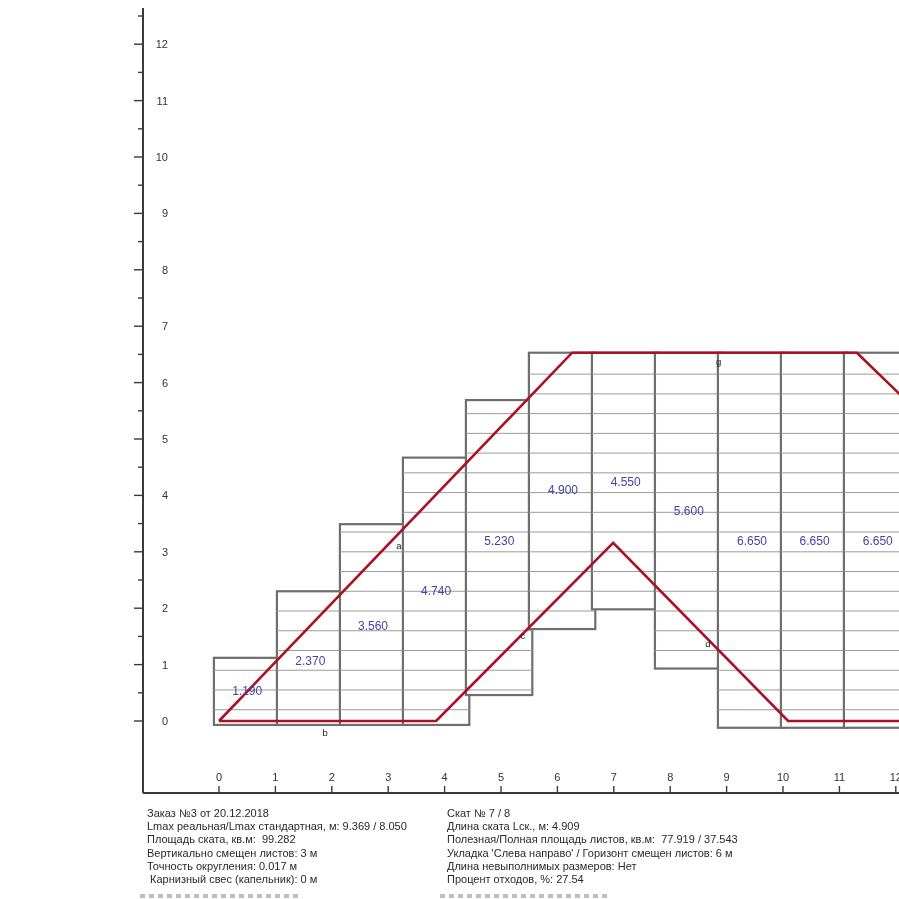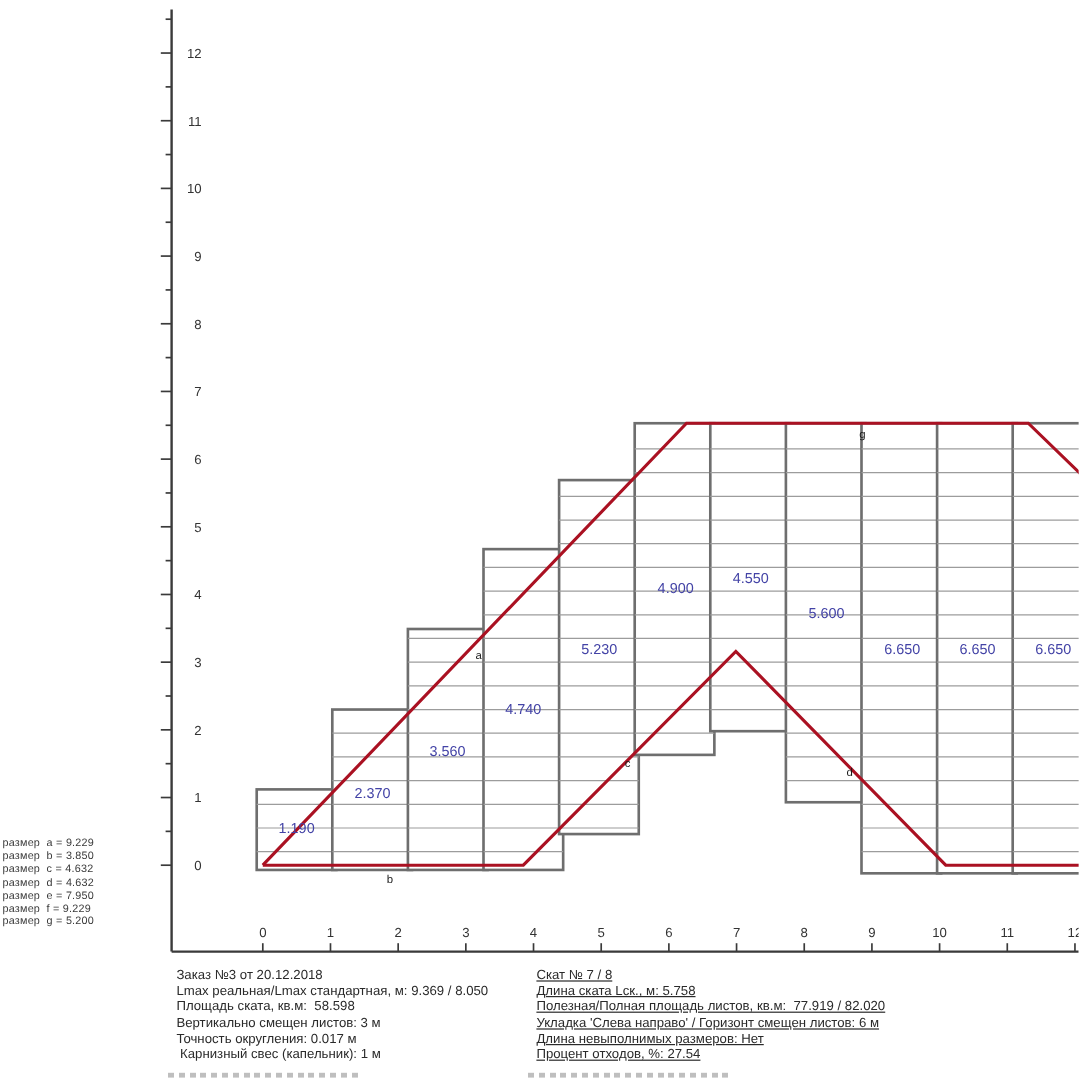--- a/index.html
+++ b/index.html
@@ -4,21 +4,21 @@
 <style>
   html,body{margin:0;padding:0;background:#fff;}
   .canvas{position:relative;width:899px;height:899px;background:#ffffff;overflow:hidden;
           font-family:"Liberation Sans",sans-serif;}
   svg{position:absolute;left:0;top:0;}
   svg text{font-family:"Liberation Sans",sans-serif;}
   .legend{position:absolute;left:2px;top:697px;font-size:9px;line-height:10.9px;
           color:#3a3a3a;letter-spacing:.2px;white-space:pre;}
   .info{position:absolute;top:807px;font-size:11px;line-height:13.2px;color:#2a2a2a;white-space:pre;}
   .info-left{left:147px;}
-  .info-right{left:447px;text-decoration:underline;}
+  .info-right{left:447px;}
   .cutline{position:absolute;top:894px;height:4px;opacity:.55;
            background:repeating-linear-gradient(90deg,#8a8a8a 0 5px,transparent 5px 9px);}
   .cut-l{left:140px;width:160px;}
   .cut-r{left:440px;width:170px;}
 </style>
 </head>
 <body>
 
 <div class="canvas">
   <svg id="chart" width="899" height="899" viewBox="0 0 899 899">
@@ -260,18 +260,17 @@
         <text x="751.9799999999999" y="545.0840000000001" font-size="12" fill="#4343a6" text-anchor="middle">6.650</text>
         <text x="814.5840000000001" y="545.0840000000001" font-size="12" fill="#4343a6" text-anchor="middle">6.650</text>
         <text x="877.752" y="545.0840000000001" font-size="12" fill="#4343a6" text-anchor="middle">6.650</text>
       </g>
       <text x="398.916" y="549.16" font-size="9.5" fill="#1a1a1a" text-anchor="middle">a</text>
       <text x="325.032" y="735.844" font-size="9.5" fill="#1a1a1a" text-anchor="middle">b</text>
       <text x="522.996" y="639.4" font-size="9.5" fill="#1a1a1a" text-anchor="middle">c</text>
       <text x="707.988" y="646.732" font-size="9.5" fill="#1a1a1a" text-anchor="middle">d</text>
       <text x="718.704" y="365.296" font-size="9.5" fill="#1a1a1a" text-anchor="middle">g</text>
     </svg>
-  <div class="legend" id="legend"><div>размер  a = 9.229</div><div>размер  b = 3.850</div><div>размер  c = 4.632</div><div>размер  d = 4.632</div><div>размер  e = 7.950</div><div>размер  f = 9.229</div><div>размер  g = 5.200</div></div>
-  <div class="info info-left" id="info-left"><div>Заказ №3 от 20.12.2018</div><div>Lmax реальная/Lmax стандартная, м: 9.369 / 8.050</div><div>Площадь ската, кв.м:  58.598</div><div>Вертикально смещен листов: 3 м</div><div>Точность округления: 0.017 м</div><div> Карнизный свес (капельник): 1 м</div></div>
-  <div class="info info-right" id="info-right"><div>Скат № 7 / 8</div><div>Длина ската Lск., м: 5.758</div><div>Полезная/Полная площадь листов, кв.м:  77.919 / 82.020</div><div>Укладка 'Слева направо' / Горизонт смещен листов: 6 м</div><div>Длина невыполнимых размеров: Нет</div><div>Процент отходов, %: 27.54</div></div>
+  <div class="info info-left" id="info-left"><div>Заказ №3 от 20.12.2018</div><div>Lmax реальная/Lmax стандартная, м: 9.369 / 8.050</div><div>Площадь ската, кв.м:  99.282</div><div>Вертикально смещен листов: 3 м</div><div>Точность округления: 0.017 м</div><div> Карнизный свес (капельник): 0 м</div></div>
+  <div class="info info-right" id="info-right"><div>Скат № 7 / 8</div><div>Длина ската Lск., м: 4.909</div><div>Полезная/Полная площадь листов, кв.м:  77.919 / 37.543</div><div>Укладка 'Слева направо' / Горизонт смещен листов: 6 м</div><div>Длина невыполнимых размеров: Нет</div><div>Процент отходов, %: 27.54</div></div>
   <div class="cutline cut-l"></div>
   <div class="cutline cut-r"></div>
 </div>
 
 </body></html>

